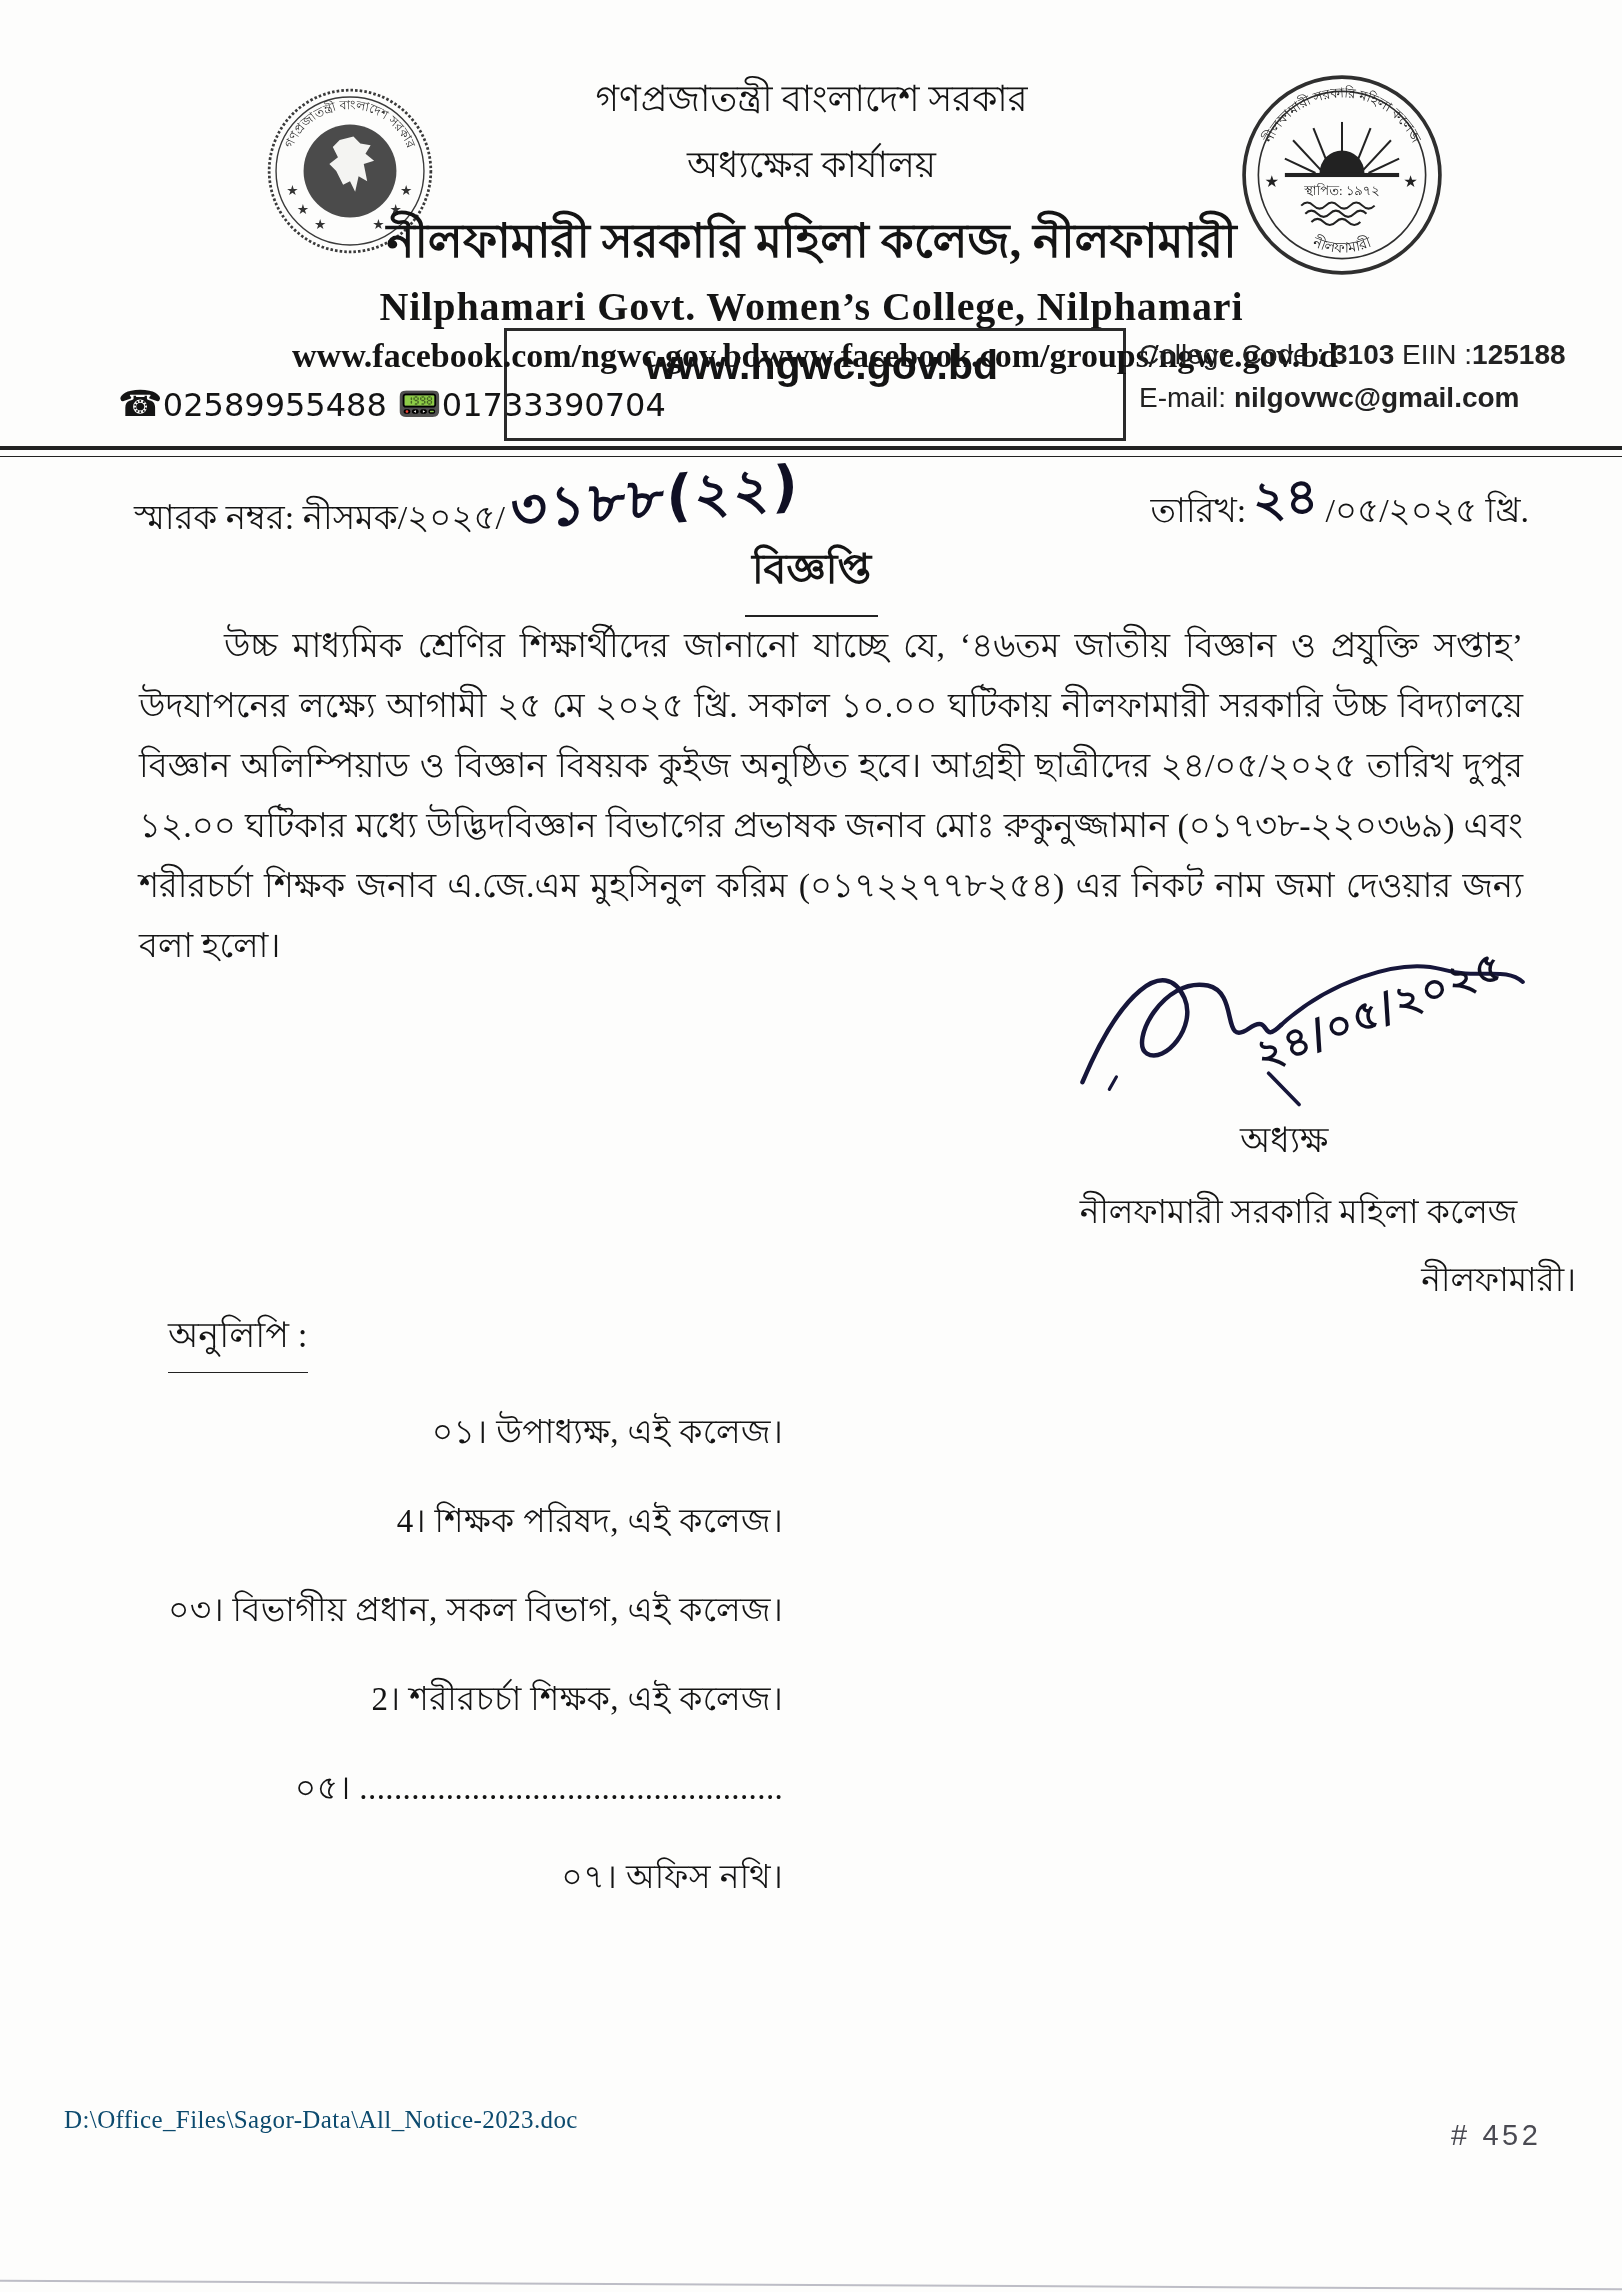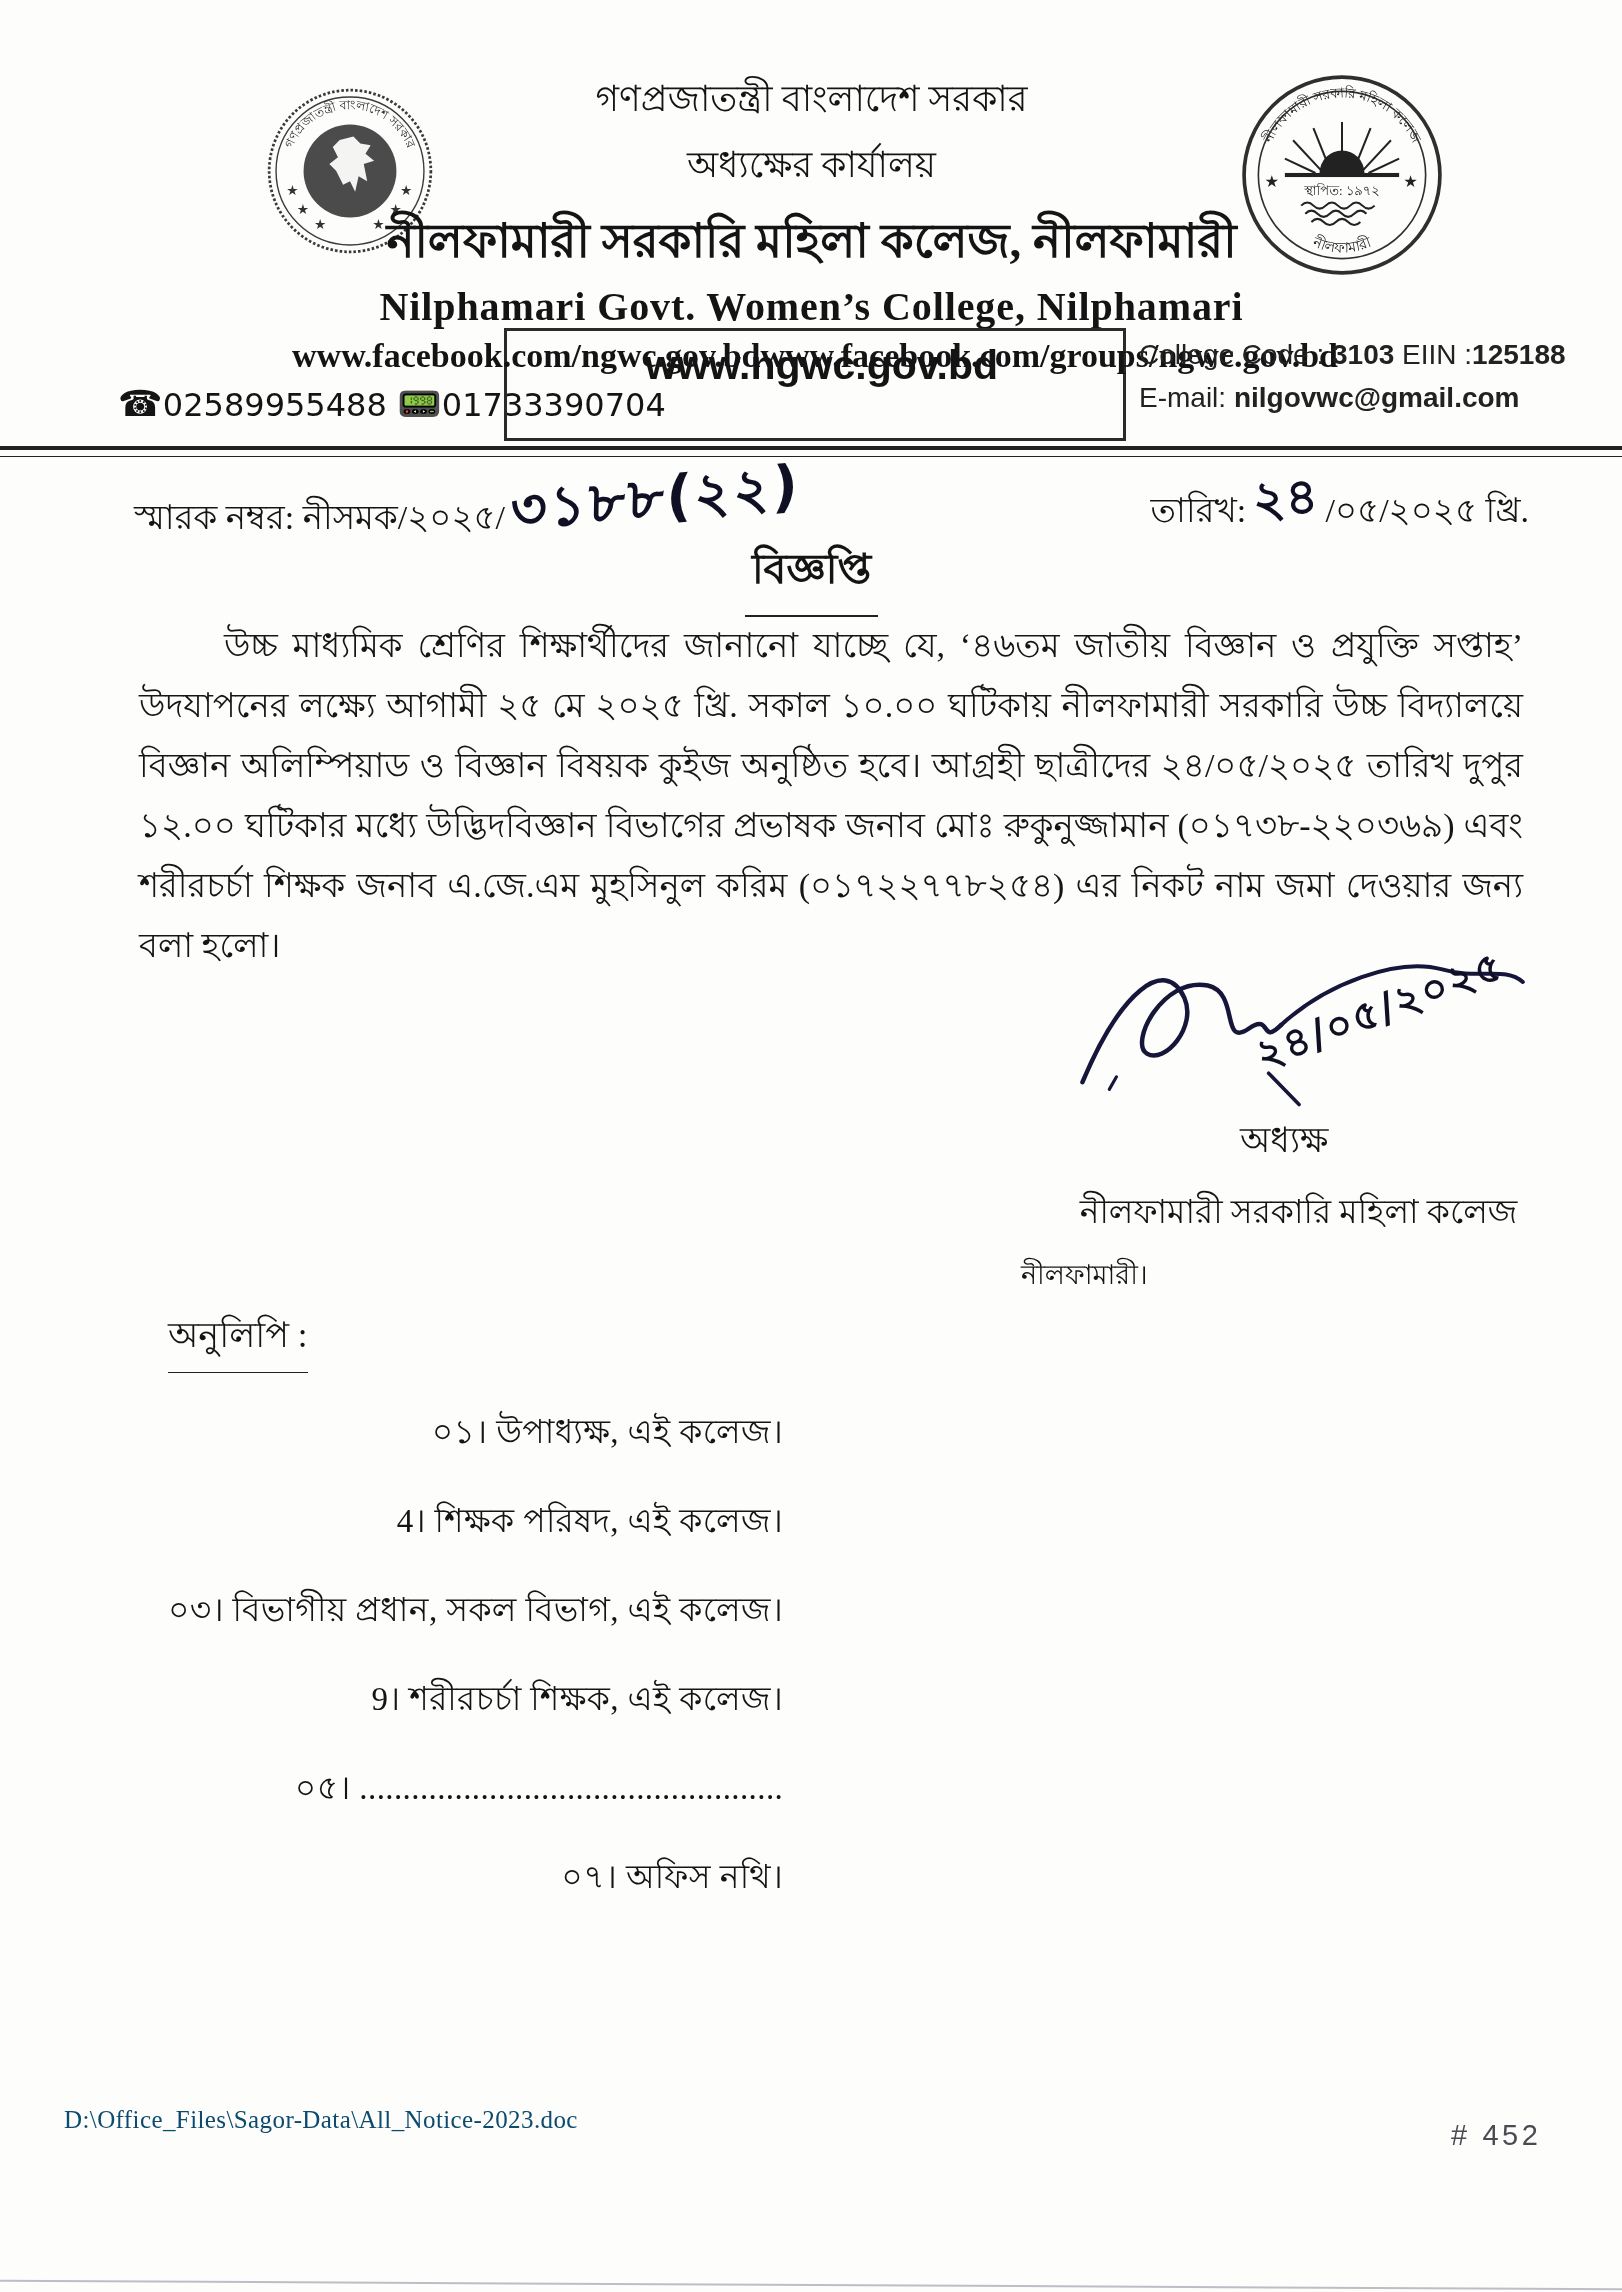--- a/index.html
+++ b/index.html
@@ -76,21 +76,21 @@
   }
   
   .sig-block { position:absolute; top:939px; left:1021px; width:555px; }
   .sig-art { position:relative; width:502px; height:179px; margin-left:36px; }
   .sig-date {
     position:absolute; top:39px; left:193px; font-size:41px;
     transform:rotate(-21deg); letter-spacing:1.8px;
   }
   .sig-title  { font-size:35px; padding-left:219px; margin-top:-5.4px; }
   .sig-line1  { font-size:33px; text-align:center; margin-top:14.3px; }
-  .sig-line2  { font-size:27px; text-align:left; margin-top:12.5px; }
+  .sig-line2  { font-size:33px; text-align:right; margin-top:12.5px; }
   
   .dist-block { position:absolute; top:1308px; left:168px; }
   .dist-heading {
     display:inline-block; font-size:35px;
     border-bottom:1.8px solid #222; padding-bottom:5.4px;
   }
   .dist-list { list-style:none; margin-top:12.5px; }
   .dist-list li { font-size:33px; margin-top:33px; letter-spacing:0.4px;text-align:right; }
   
   .footer-path {
@@ -219,21 +219,21 @@
     <div class="sig-line1">নীলফামারী সরকারি মহিলা কলেজ</div>
     <div class="sig-line2">নীলফামারী।</div>
   </div>
 
   <div class="dist-block">
     <span class="dist-heading">অনুলিপি :</span>
     <ul class="dist-list">
       <li>০১। উপাধ্যক্ষ, এই কলেজ।</li>
       <li>4। শিক্ষক পরিষদ, এই কলেজ।</li>
       <li>০৩। বিভাগীয় প্রধান, সকল বিভাগ, এই কলেজ।</li>
-      <li>9। শরীরচর্চা শিক্ষক, এই কলেজ।</li>
+      <li>2। শরীরচর্চা শিক্ষক, এই কলেজ।</li>
       <li>০৫। .................................................</li>
       <li>০৭। অফিস নথি।</li>
     </ul>
   </div>
 
   <div class="footer-path">D:\Office_Files\Sagor-Data\All_Notice-2023.doc</div>
   <div class="page-mark"># 452</div>
   <div class="scan-edge"></div>
 
 </div>

